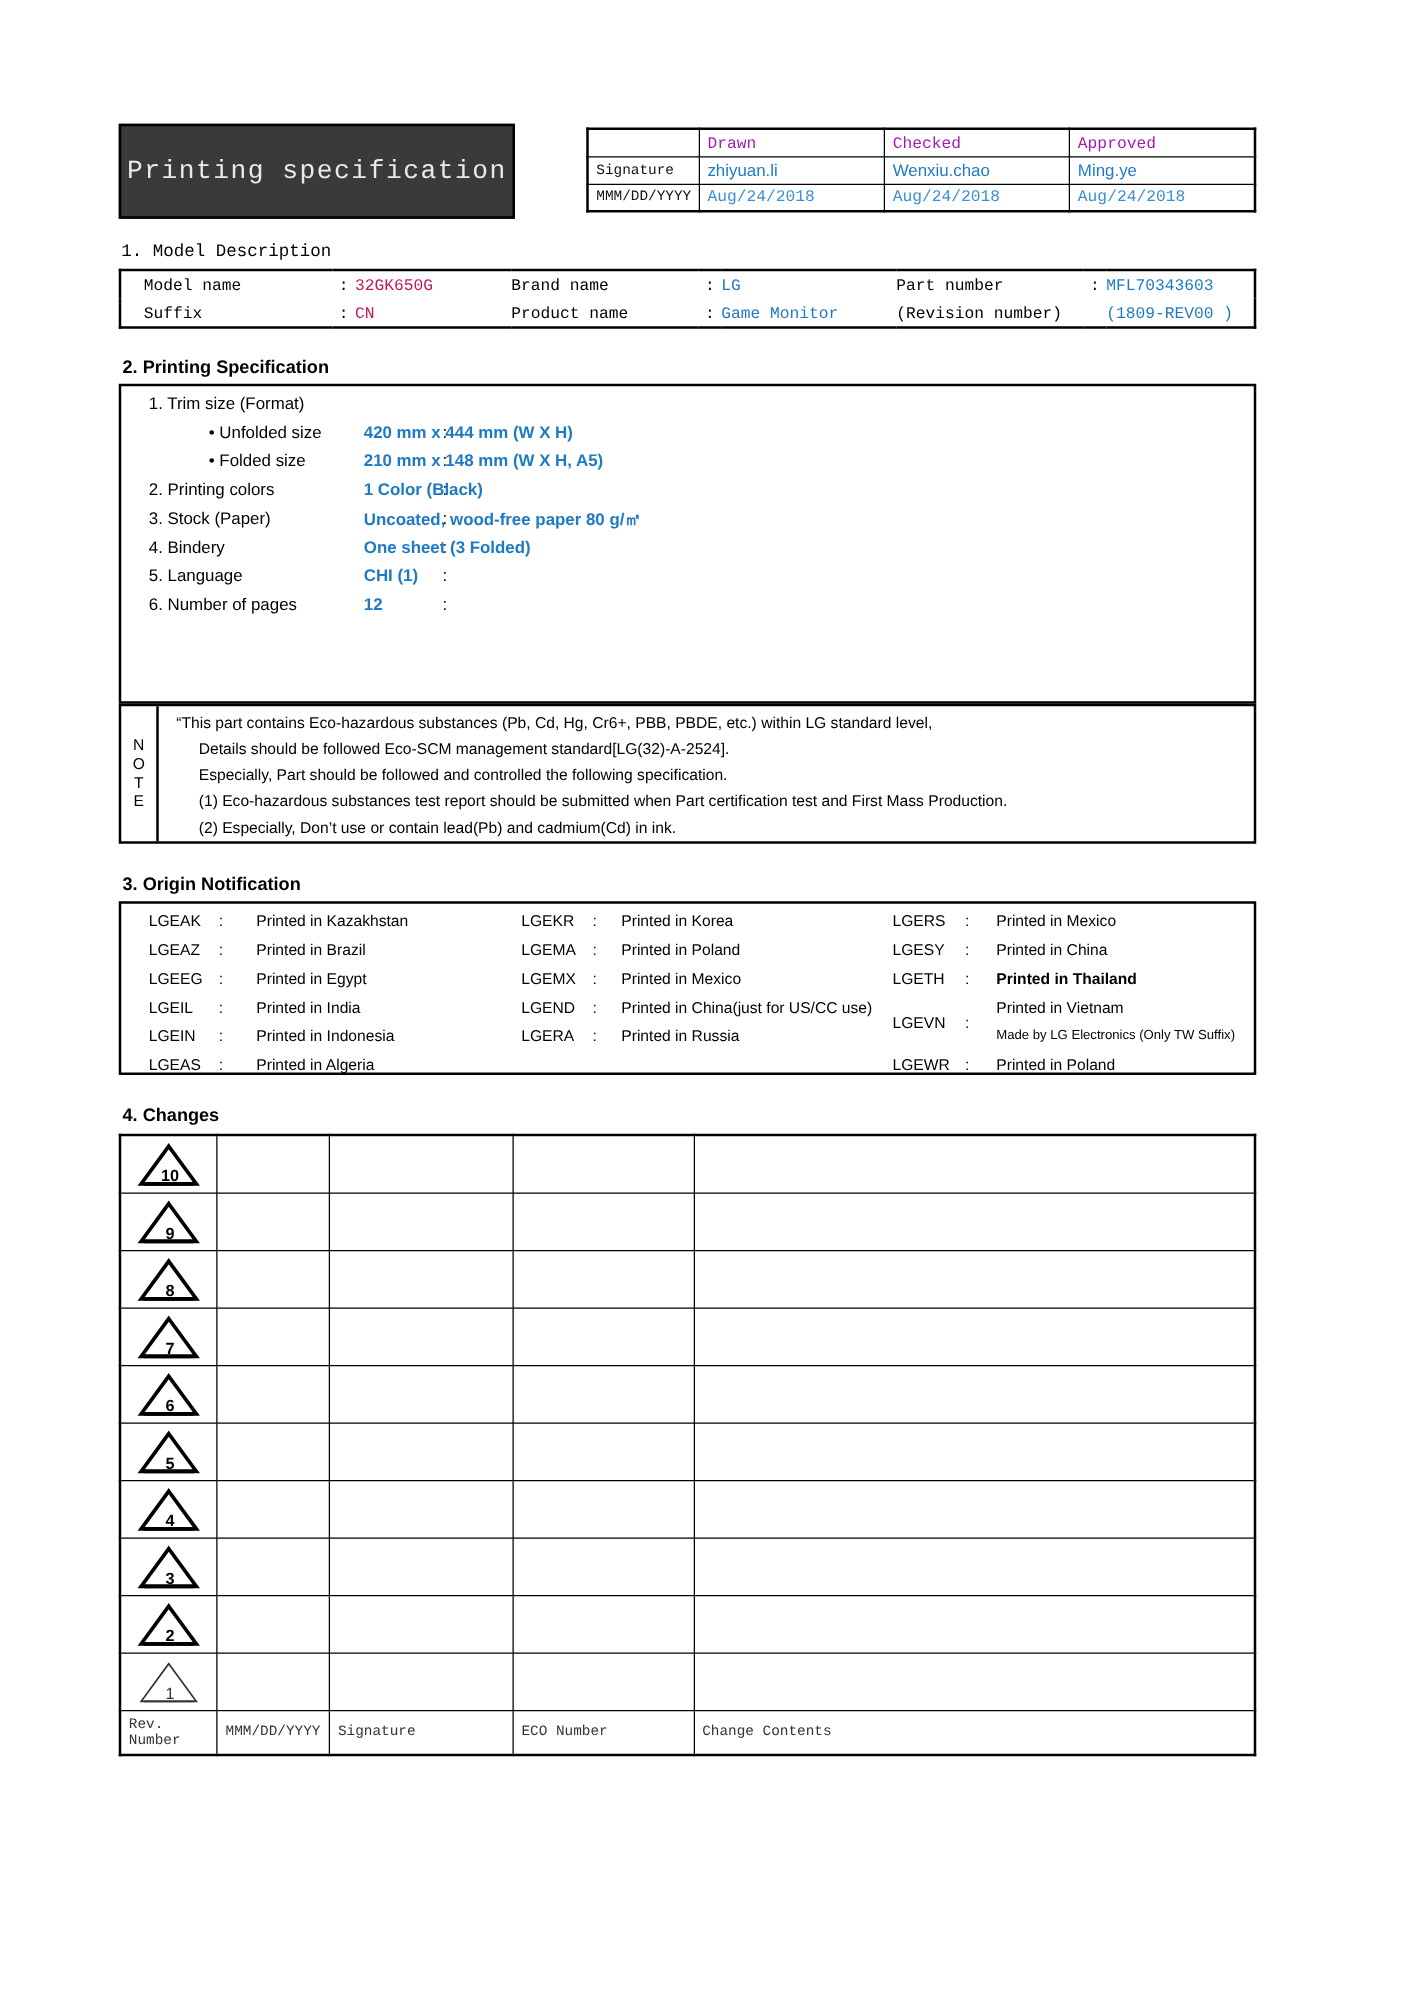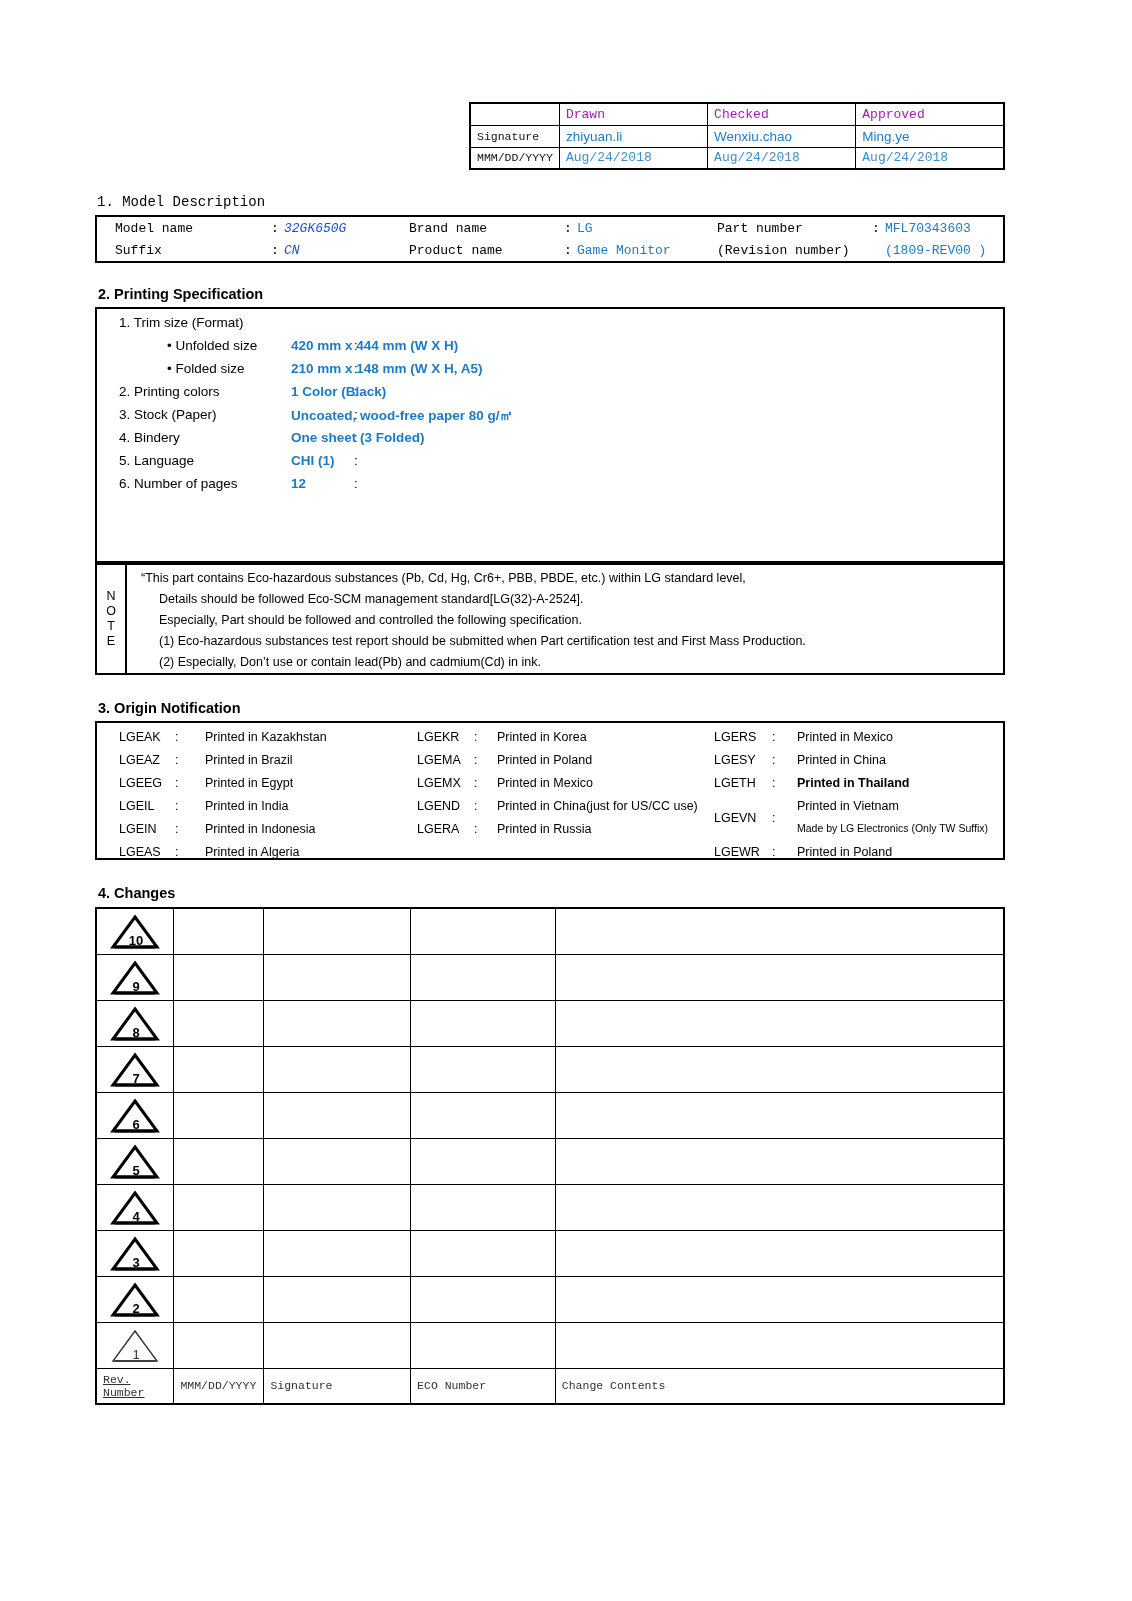--- a/index.html
+++ b/index.html
@@ -55,21 +55,21 @@
     font-family: "Liberation Mono", monospace; font-size: 14px;
   }
   #model-table {
     position: absolute; left: 95px; top: 215px; width: 910px;
     border: 2px solid #000;
     border-collapse: collapse;
   }
   #model-table td { padding: 3px 0; height: 23px; font-family:"Liberation Mono", monospace; font-size: 13px; }
   .mt-l1 { width: 170px; padding-left: 18px !important; }
   .mt-c  { width: 18px; text-align: center; }
-  .mt-v1 { width: 125px; color: #1d4ed8; font-style: italic; }
+  .mt-v1 { width: 125px; color: #be185d; }
   .mt-l2 { width: 150px; }
   .mt-v2 { width: 140px; color: #1f7ac4; }
   .mt-l3 { width: 150px; }
   .mt-v3 { color: #1f7ac4; }
 
   
   #sec2-title {
     position: absolute; left: 98px; top: 286px;
     font-size: 14.5px; font-weight: bold;
   }
@@ -115,41 +115,44 @@
   #changes-table {
     position: absolute; left: 95px; top: 907px; width: 910px;
     border-collapse: collapse;
     border: 2px solid #000;
   }
   #changes-table td {
     border: 1px solid #000;
     height: 46px;
     padding: 0;
   }
-  #changes-table .ct-rev { width: 78px; text-align: center; vertical-align: middle; text-decoration: underline; }
+  #changes-table .ct-rev { width: 78px; text-align: center; vertical-align: middle; }
   #changes-table .ct-date { width: 90px; }
   #changes-table .ct-sig { width: 147px; }
   #changes-table .ct-eco { width: 145px; }
   #changes-table .ct-chg { width: 450px; }
   #changes-table tr.hdr td {
     height: 36px;
     font-family: "Liberation Mono", monospace;
     font-size: 11.5px;
     padding: 0 0 0 6px;
     vertical-align: middle;
     color: #333;
   }
   .tri { display:inline-block; width: 52px; height: 34px; position: relative; vertical-align: middle; }
   .tri svg { display:block; }
 </style>
 </head>
 <body>
 
 <div class="page">
 
+  <div id="title-block">
+    <span class="t">Printing specification</span>
+  </div>
 
   <table id="approval-table">
     <tbody>
         <tr>
       <td class="c-label"></td>
       <td class="c-col hdr-mono">Drawn</td>
       <td class="c-col hdr-mono">Checked</td>
       <td class="c-col hdr-mono">Approved</td>
     </tr>
     <tr>

